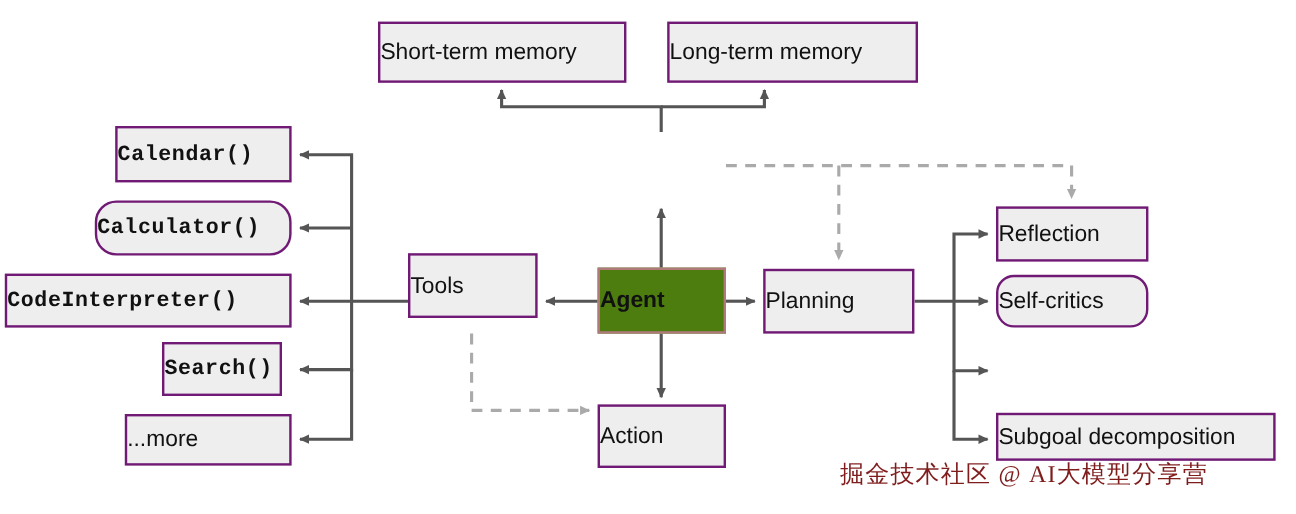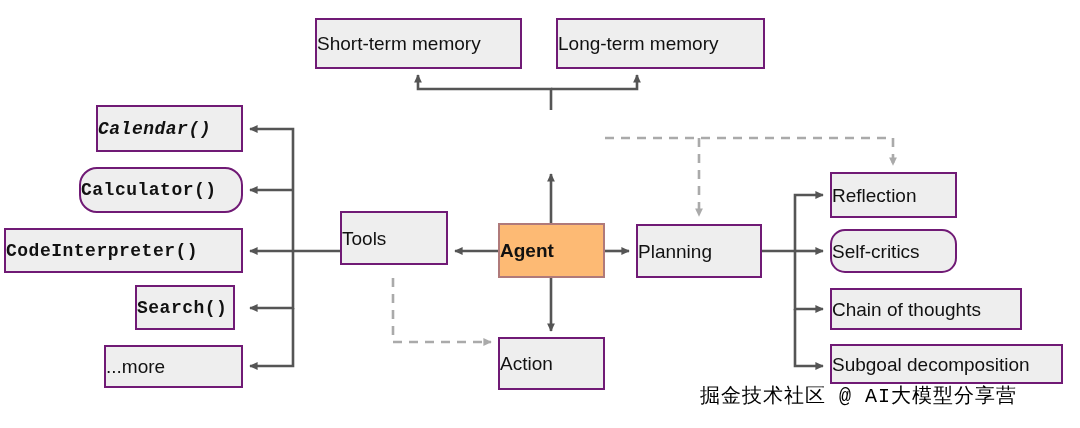--- a/index.html
+++ b/index.html
@@ -41,31 +41,31 @@
     white-space: nowrap;
     z-index: 2;
   }
   .node.mono {
     font-family: "Liberation Mono", monospace;
     font-weight: bold;
     font-size: 18px;
     letter-spacing: 0.5px;
   }
   .node.accent {
-    background: #fdba74;
+    background: #4d7c0f;
     border-color: #b07a7a;
     font-weight: bold;
   }
   .watermark {
     position: absolute;
     left: 700px;
     top: 382px;
-    font-family: Liberation Mono, monospace;
+    font-family: Liberation Serif, serif;
     font-size: 20px;
-    color: #000000;
+    color: #7f1d1d;
     white-space: nowrap;
     letter-spacing: 1px;
     z-index: 1;
   }
 </style>
 </head>
 <body>
 
 <div id="canvas">
 
@@ -134,21 +134,21 @@
   </div>
 
   <div class="node" style="left:636px; top:224px; width:126px; height:54px;">
     <span>Planning</span>
   </div>
 
   <div class="node" style="left:498px; top:337px; width:107px; height:53px;">
     <span>Action</span>
   </div>
 
-  <div class="node mono" style="left:96px; top:105px; width:147px; height:47px;font-style:italic;">
+  <div class="node mono" style="left:96px; top:105px; width:147px; height:47px;">
     <span>Calendar()</span>
   </div>
 
   <div class="node mono" style="left:79px; top:167px; width:164px; height:46px;border-radius:18px;">
     <span>Calculator()</span>
   </div>
 
   <div class="node mono" style="left:4px; top:228px; width:239px; height:45px;">
     <span>CodeInterpreter()</span>
   </div>
@@ -162,23 +162,20 @@
   </div>
 
   <div class="node" style="left:830px; top:172px; width:127px; height:46px;">
     <span>Reflection</span>
   </div>
 
   <div class="node" style="left:830px; top:229px; width:127px; height:44px;border-radius:15px;">
     <span>Self-critics</span>
   </div>
 
-  <div class="node" style="left:830px; top:288px; width:192px; height:42px;">
-    <span>Chain of thoughts</span>
-  </div>
 
   <div class="node" style="left:830px; top:344px; width:233px; height:40px;">
     <span>Subgoal decomposition</span>
   </div>
 
   <div class="watermark">掘金技术社区 @ AI大模型分享营</div>
 
 </div>
 
 </body></html>

